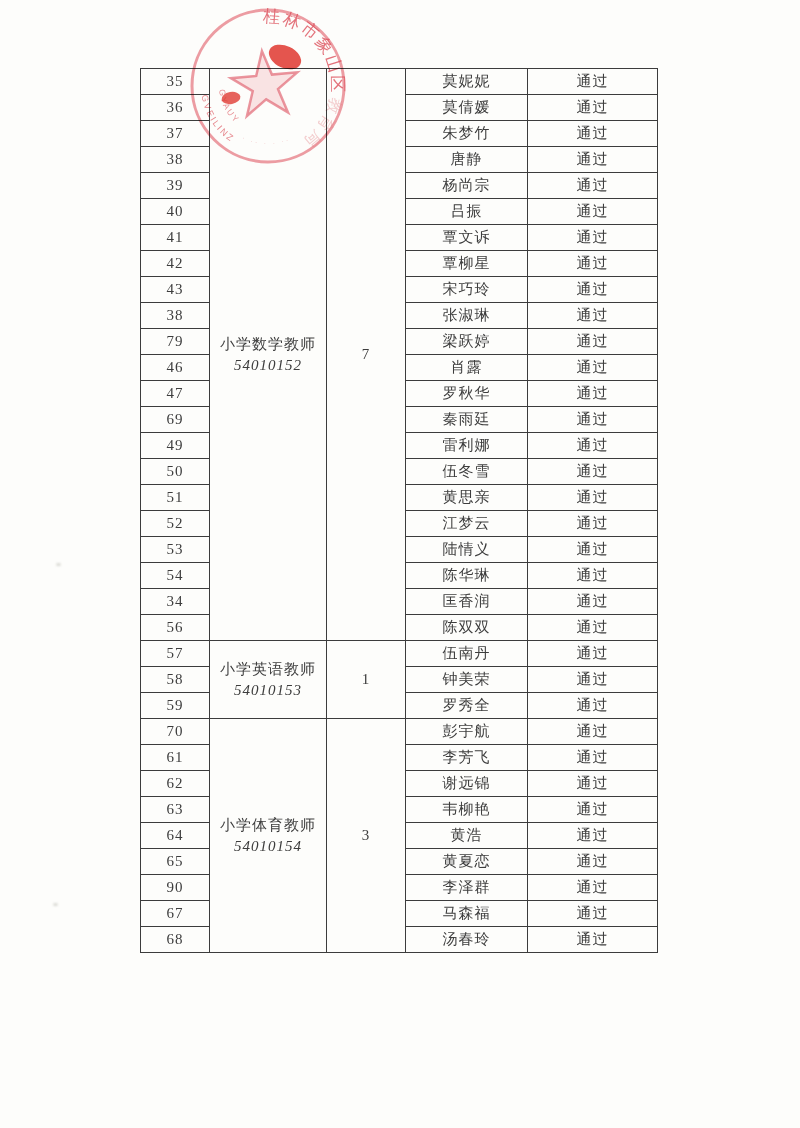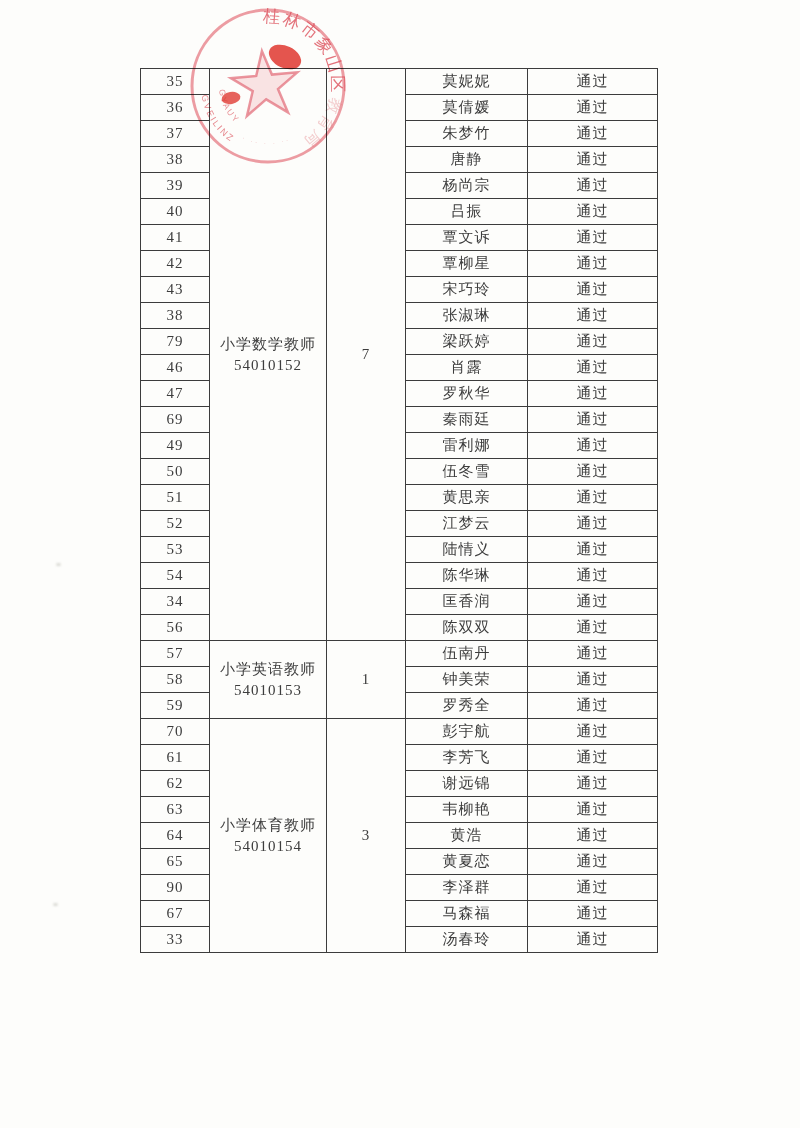--- a/index.html
+++ b/index.html
@@ -28,21 +28,21 @@
     vertical-align:middle;
     letter-spacing:1px;
     color:#3d3d3d;
   }
   .col-no{width:69px;}
   .col-pos{width:117px;}
   .col-quota{width:79px;}
   .col-name{width:122px;}
   .col-result{width:130px;}
   .position-title{line-height:1.35;letter-spacing:1px;}
-  .position-code{line-height:1.35;letter-spacing:1px;}
+  .position-code{line-height:1.35;letter-spacing:1px;font-style:italic;}
   
   .stamp{
     position:absolute;left:170px;top:0;
     width:200px;height:175px;
     pointer-events:none;
     z-index:5;
     mix-blend-mode:multiply;
   }
   
   .speck{
@@ -242,21 +242,21 @@
           <td>90</td>
           <td>李泽群</td>
           <td>通过</td>
         </tr>
         <tr>
           <td>67</td>
           <td>马森福</td>
           <td>通过</td>
         </tr>
         <tr>
-          <td>33</td>
+          <td>68</td>
           <td>汤春玲</td>
           <td>通过</td>
         </tr>
       </tbody>
   </table>
 
   <svg class="stamp" viewBox="0 0 200 175" xmlns="http://www.w3.org/2000/svg">
     <defs>
       <path id="arcCn" d="M 86.9 23 A 64 64 0 0 1 139.1 135" fill="none"></path>
       <path id="arcLat1" d="M 31.3 91.8 A 67 67 0 0 0 131.5 144" fill="none"></path>

